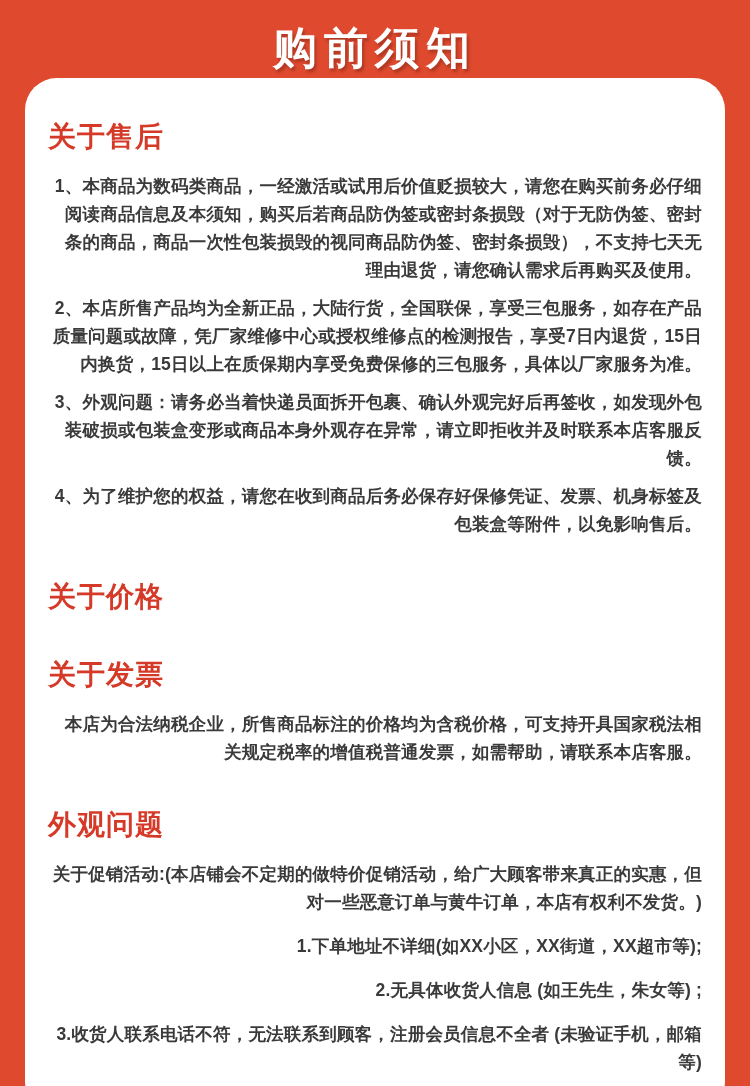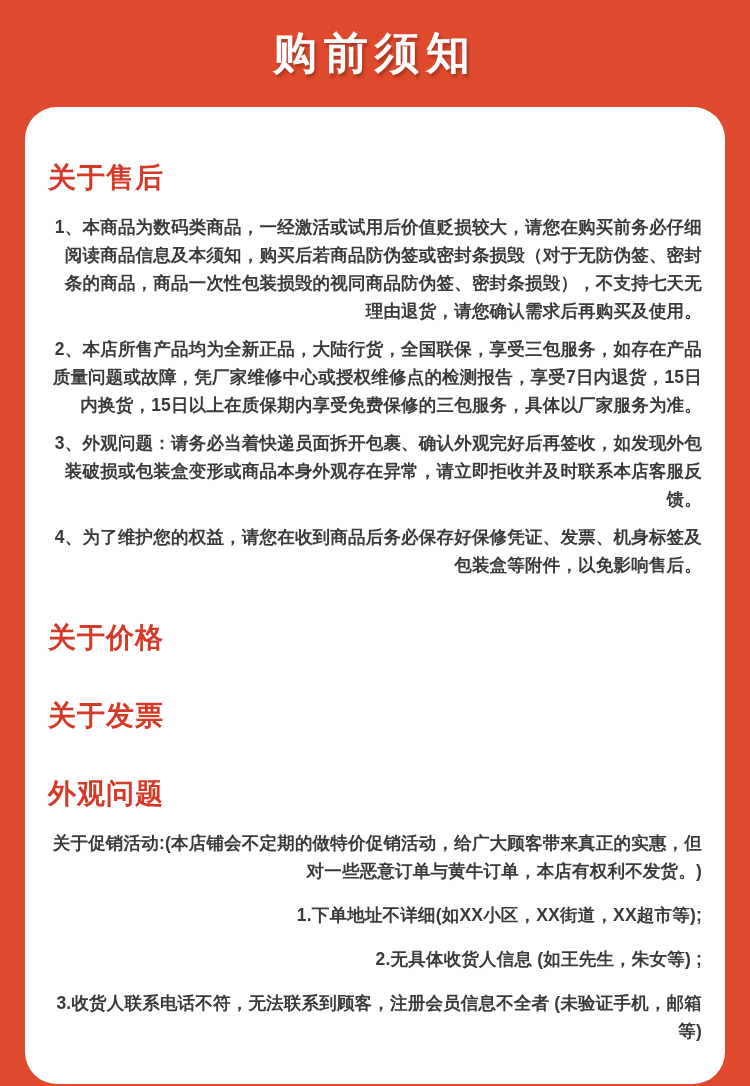--- a/index.html
+++ b/index.html
@@ -5,23 +5,23 @@
   * { margin: 0; padding: 0; box-sizing: border-box; }
   html, body { width: 750px; }
   body {
     width: 750px;
     height: 1086px;
     background: #df4a2f;
     font-family: "Liberation Sans", "DejaVu Sans", sans-serif;
     overflow: hidden;
   }
   .header {
-    height: 107px;
+    height: 78px;
     display: flex;
-    align-items: center;
+    align-items: flex-end;
     justify-content: center;
   }
   .page-title {
     color: #ffffff;
     font-size: 44px;
     font-weight: bold;
     letter-spacing: 7px;
     text-shadow: 2px 3px 3px rgba(80, 20, 10, 0.35);
   }
   .card {
@@ -31,21 +31,21 @@
     border-radius: 32px;
     padding: 36px 23px 34px 23px;
   }
   .section-heading {
     color: #d53a28;
     font-size: 28px;
     font-weight: bold;
     letter-spacing: 1px;
     margin: 40px 0 16px 0;
   }
-  .section:first-child .section-heading { margin-top: 16px; }
+  .section:first-child .section-heading { margin-top: 4px; }
   .para {
     color: #3a3a3a;
     font-size: 17.5px;
     font-weight: 600;
     line-height: 28px;
     margin-bottom: 10px;
     letter-spacing: 0.2px;
     text-align: right;
   }
   .para.tight { margin-bottom: 3px; margin-top: 16px; }
@@ -66,20 +66,21 @@
     <p class="para">3、外观问题：请务必当着快递员面拆开包裹、确认外观完好后再签收，如发现外包装破损或包装盒变形或商品本身外观存在异常，请立即拒收并及时联系本店客服反馈。</p>
     <p class="para">4、为了维护您的权益，请您在收到商品后务必保存好保修凭证、发票、机身标签及包装盒等附件，以免影响售后。</p>
   </div>
 
   <div class="section">
     <div class="section-heading">关于价格</div>
   </div>
 
   <div class="section">
     <div class="section-heading">关于发票</div>
+    <p class="para">本店为合法纳税企业，所售商品标注的价格均为含税价格，可支持开具国家税法相关规定税率的增值税普通发票，如需帮助，请联系本店客服。</p>
   </div>
 
   <div class="section">
     <div class="section-heading">外观问题</div>
     <p class="para">关于促销活动:(本店铺会不定期的做特价促销活动，给广大顾客带来真正的实惠，但对一些恶意订单与黄牛订单，本店有权利不发货。)</p>
     <p class="para tight">1.下单地址不详细(如XX小区，XX街道，XX超市等);</p>
     <p class="para tight">2.无具体收货人信息 (如王先生，朱女等) ;</p>
     <p class="para tight">3.收货人联系电话不符，无法联系到顾客，注册会员信息不全者 (未验证手机，邮箱等)</p>
 
   </div>

